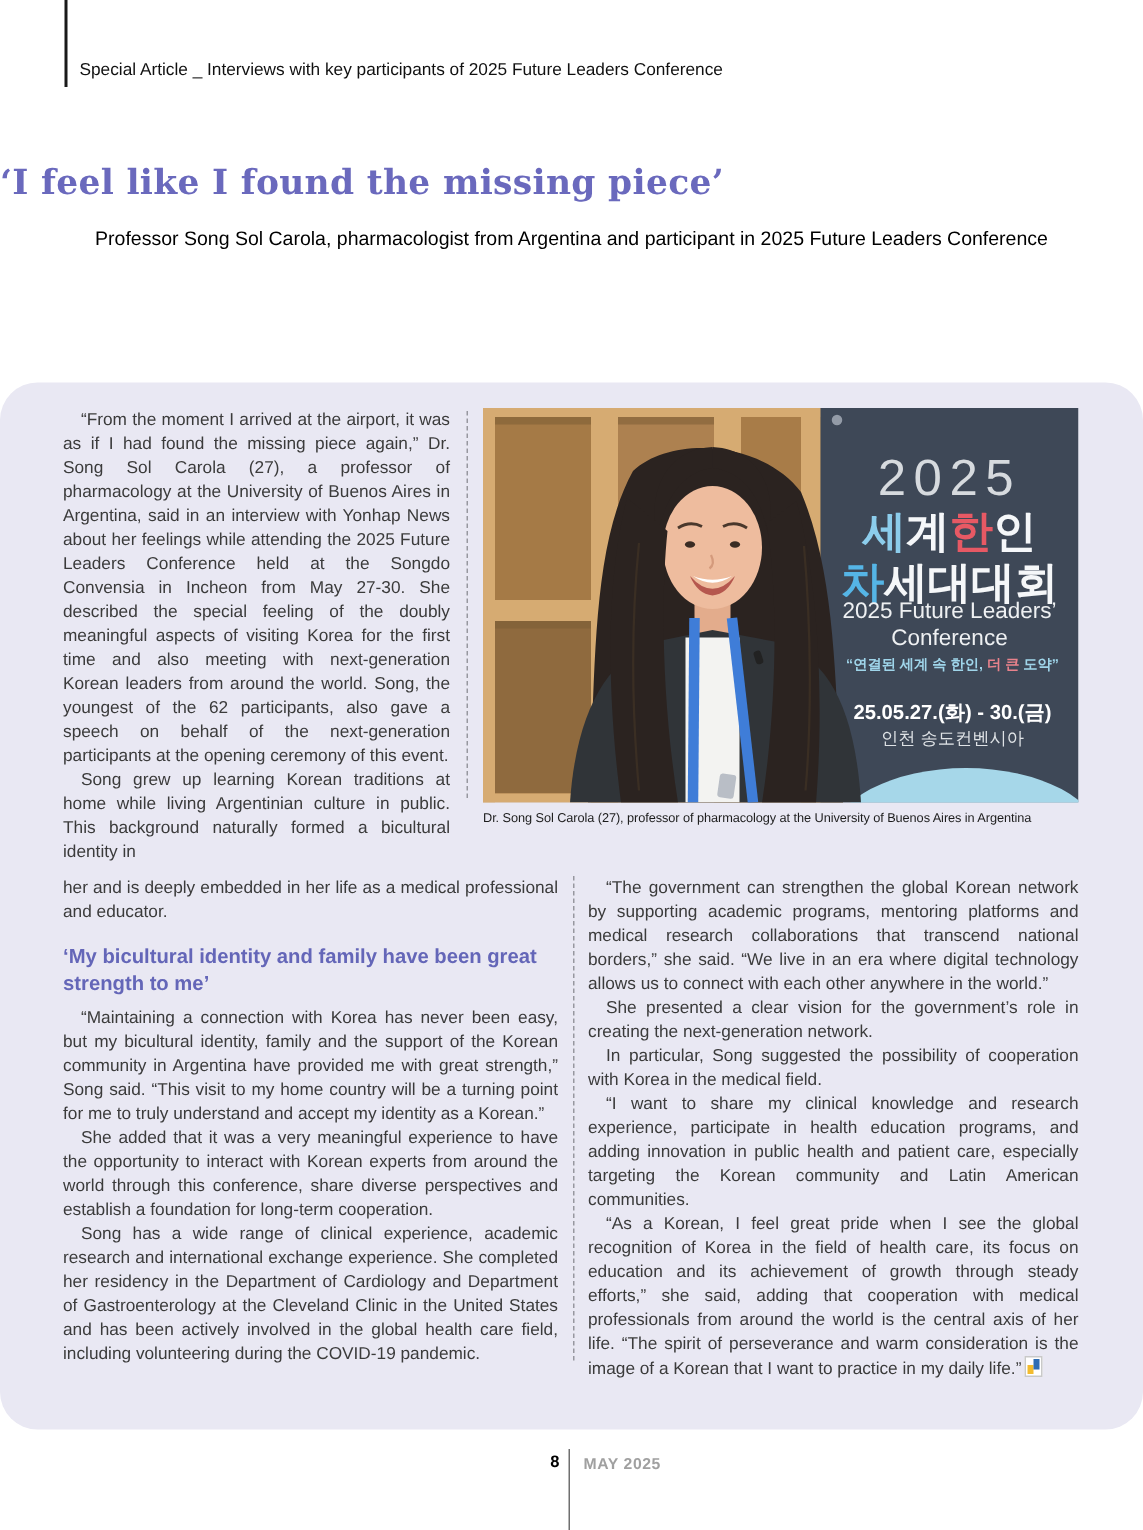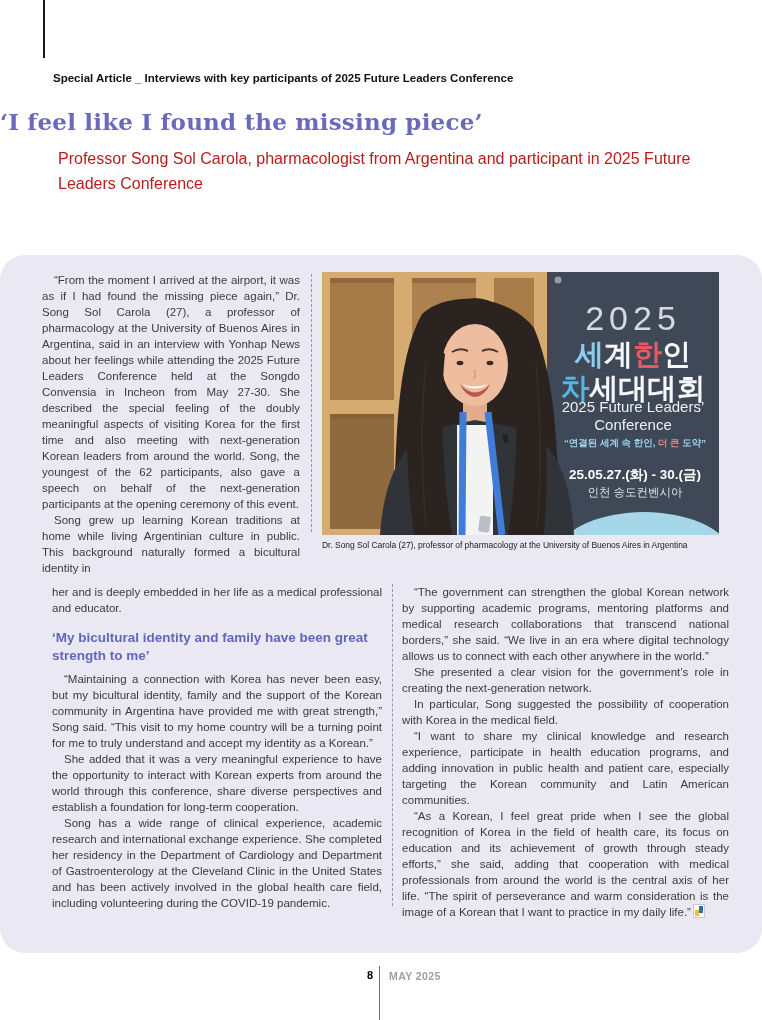--- a/index.html
+++ b/index.html
@@ -1,34 +1,34 @@
 <!DOCTYPE html>
 <html><head>
 <meta charset="utf-8">
 <style>
   html,body{margin:0;padding:0;background:#fff;}
   .page{position:relative;width:762px;height:1020px;background:#ffffff;overflow:hidden;
         font-family:"Liberation Sans","DejaVu Sans",sans-serif;}
 
   
   .kicker-rule{position:absolute;left:43px;top:0;width:2px;height:58px;background:#1a1a1a;}
-  .kicker{position:absolute;left:53px;top:41px;font-size:11.5px;font-weight:bold;color:#111;margin-top:31px;}
+  .kicker{position:absolute;left:53px;top:41px;font-size:11.5px;font-weight:normal;color:#111;}
 
   
   .title{position:absolute;left:0;right:0;top:108px;text-align:left;
          font-family:"DejaVu Serif","Liberation Serif",serif;font-weight:bold;
          font-size:23px;color:#6a69bd;letter-spacing:.2px;}
-  .subtitle{position:absolute;left:58px;right:58px;top:146px;text-align:left;
-            font-size:16px;line-height:25px;color:#b91c1c;}
+  .subtitle{position:absolute;left:58px;right:58px;top:146px;text-align:center;
+            font-size:13px;line-height:25px;color:#000000;}
 
   
   .feature{position:absolute;left:0;top:255px;width:762px;height:698px;background:#e9e8f3;
            box-sizing:border-box;padding:17px 43px 0 42px;overflow:hidden;border-radius:25px;}
   .intro-row{display:grid;grid-template-columns:258px 22px 397px;}
-  .cols-row{display:grid;grid-template-columns:330px 20px 327px;margin-top:8px;margin-left:10px;}
+  .cols-row{display:grid;grid-template-columns:330px 20px 327px;margin-top:8px;}
   .vdash{width:0;border-left:1.5px dashed #97979f;justify-self:center;}
   .vdash-top{height:258px;margin-top:2px;}
   .vdash-bottom{align-self:stretch;margin-bottom:14px;}
 
   p.body{font-size:11.5px;line-height:16px;text-align:justify;margin:0;color:#3b3b3b;}
   p.ind{text-indent:12px;}
   .sec-heading{font-size:13.5px;line-height:18px;font-weight:bold;color:#6466b8;
                margin:13px 0 6px 0;}
 
   figure.photo{margin:0;width:397px;}

